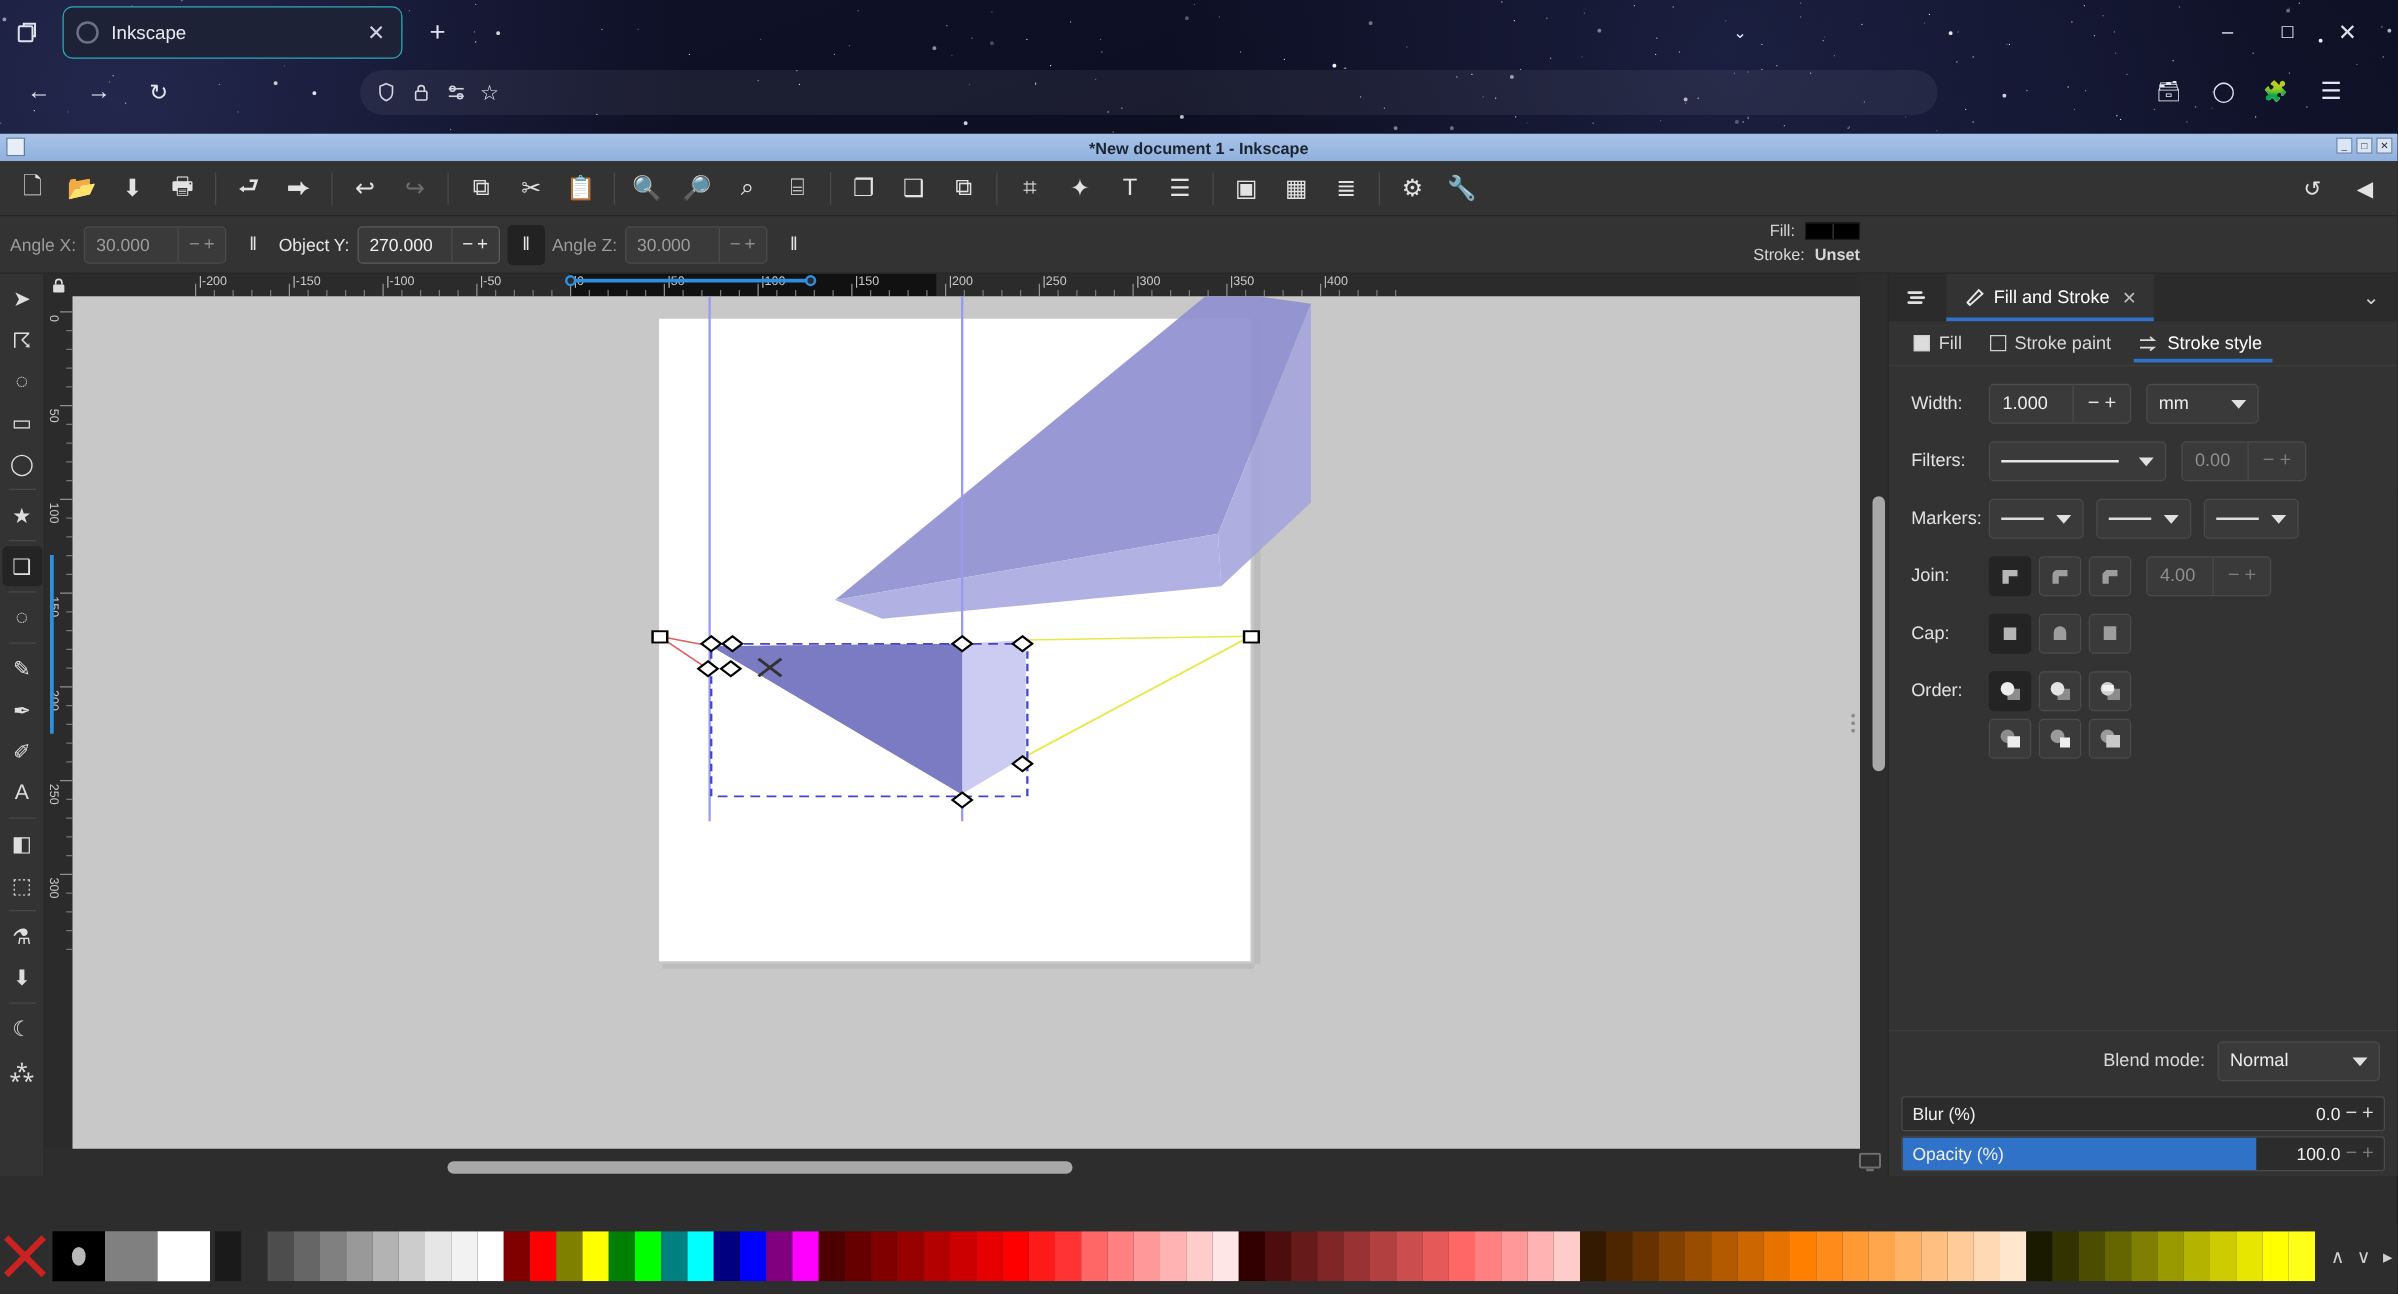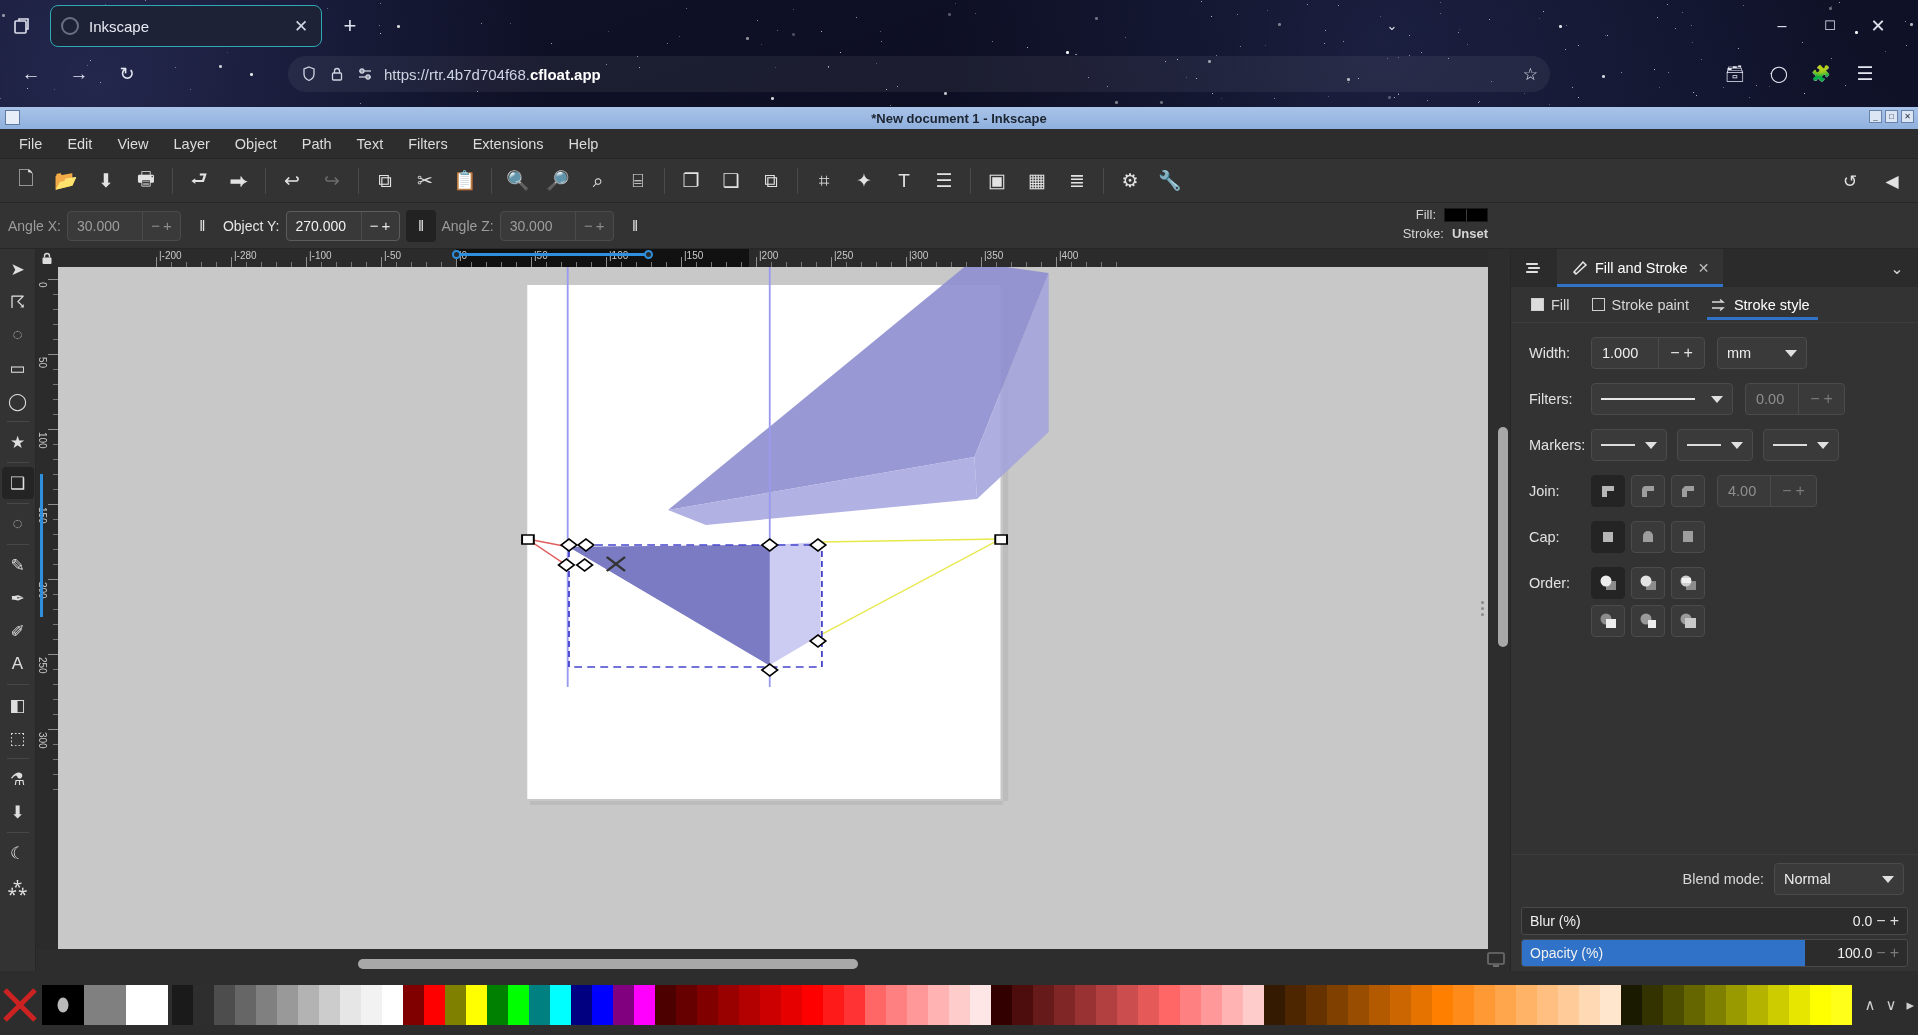--- a/index.html
+++ b/index.html
@@ -444,53 +444,40 @@
         </svg>
     </span>
     <span class="url-ico">
       <svg width="18" height="18" viewBox="0 0 18 18">
           <line x1="3" y1="6" x2="15" y2="6" stroke="#dfe2ee" stroke-width="1.3"></line>
           <line x1="3" y1="12" x2="15" y2="12" stroke="#dfe2ee" stroke-width="1.3"></line>
           <circle cx="6" cy="6" r="2" fill="none" stroke="#dfe2ee" stroke-width="1.3"></circle>
           <circle cx="12" cy="12" r="2" fill="none" stroke="#dfe2ee" stroke-width="1.3"></circle>
         </svg>
     </span>
-    <span class="url-text"><span>https://rtr.4b7d704f68.</span><b>cfloat.app</b></span>
     <span class="url-star">☆</span>
   </div>
   <div class="navright nr1">🗃</div>
   <div class="navright nr2">◯</div>
   <div class="navright nr3">🧩</div>
   <div class="navright nr4">☰</div>
 </div>
 
 <div class="ink">
 
   <div class="ink-title">
     <span class="lbox"></span>
     <span class="t">*New document 1 - Inkscape</span>
     <span class="rbtns">
       <i>_</i>
       <i>□</i>
       <i>✕</i>
     </span>
   </div>
 
-  <div class="menubar" id="menubar">
-      <div class="menuitem">File</div>
-      <div class="menuitem">Edit</div>
-      <div class="menuitem">View</div>
-      <div class="menuitem">Layer</div>
-      <div class="menuitem">Object</div>
-      <div class="menuitem">Path</div>
-      <div class="menuitem">Text</div>
-      <div class="menuitem">Filters</div>
-      <div class="menuitem">Extensions</div>
-      <div class="menuitem">Help</div>
-    </div>
 
   <div class="cmdbar" id="cmdbar">
     <div class="tbtn" style="font-size: 19px;">🗋</div>
       <div class="tbtn" style="font-size: 19px;">📂</div>
       <div class="tbtn" style="font-size: 19px;">⬇</div>
       <div class="tbtn" style="font-size: 19px;">🖶</div>
       <div class="tsep"></div>
       <div class="tbtn" style="font-size: 19px;">⮐</div>
       <div class="tbtn" style="font-size: 19px;">⮕</div>
       <div class="tsep"></div>
@@ -612,21 +599,21 @@
       </div>
       <div class="ruler-h" id="rulerH">
           <div class="hot" style="left: 398px; width: 292.5px;"></div>
           <div class="rtick" style="left: 98px; height: 10px;"></div>
           <div class="rlbl" style="left: 101px;">|-200</div>
           <div class="rtick" style="left: 113px; height: 5px; background: rgb(119, 119, 119);"></div>
           <div class="rtick" style="left: 128px; height: 5px; background: rgb(119, 119, 119);"></div>
           <div class="rtick" style="left: 143px; height: 5px; background: rgb(119, 119, 119);"></div>
           <div class="rtick" style="left: 158px; height: 5px; background: rgb(119, 119, 119);"></div>
           <div class="rtick" style="left: 173px; height: 10px;"></div>
-          <div class="rlbl" style="left: 176px;">|-280</div>
+          <div class="rlbl" style="left: 176px;">|-150</div>
           <div class="rtick" style="left: 188px; height: 5px; background: rgb(119, 119, 119);"></div>
           <div class="rtick" style="left: 203px; height: 5px; background: rgb(119, 119, 119);"></div>
           <div class="rtick" style="left: 218px; height: 5px; background: rgb(119, 119, 119);"></div>
           <div class="rtick" style="left: 233px; height: 5px; background: rgb(119, 119, 119);"></div>
           <div class="rtick" style="left: 248px; height: 10px;"></div>
           <div class="rlbl" style="left: 251px;">|-100</div>
           <div class="rtick" style="left: 263px; height: 5px; background: rgb(119, 119, 119);"></div>
           <div class="rtick" style="left: 278px; height: 5px; background: rgb(119, 119, 119);"></div>
           <div class="rtick" style="left: 293px; height: 5px; background: rgb(119, 119, 119);"></div>
           <div class="rtick" style="left: 308px; height: 5px; background: rgb(119, 119, 119);"></div>

